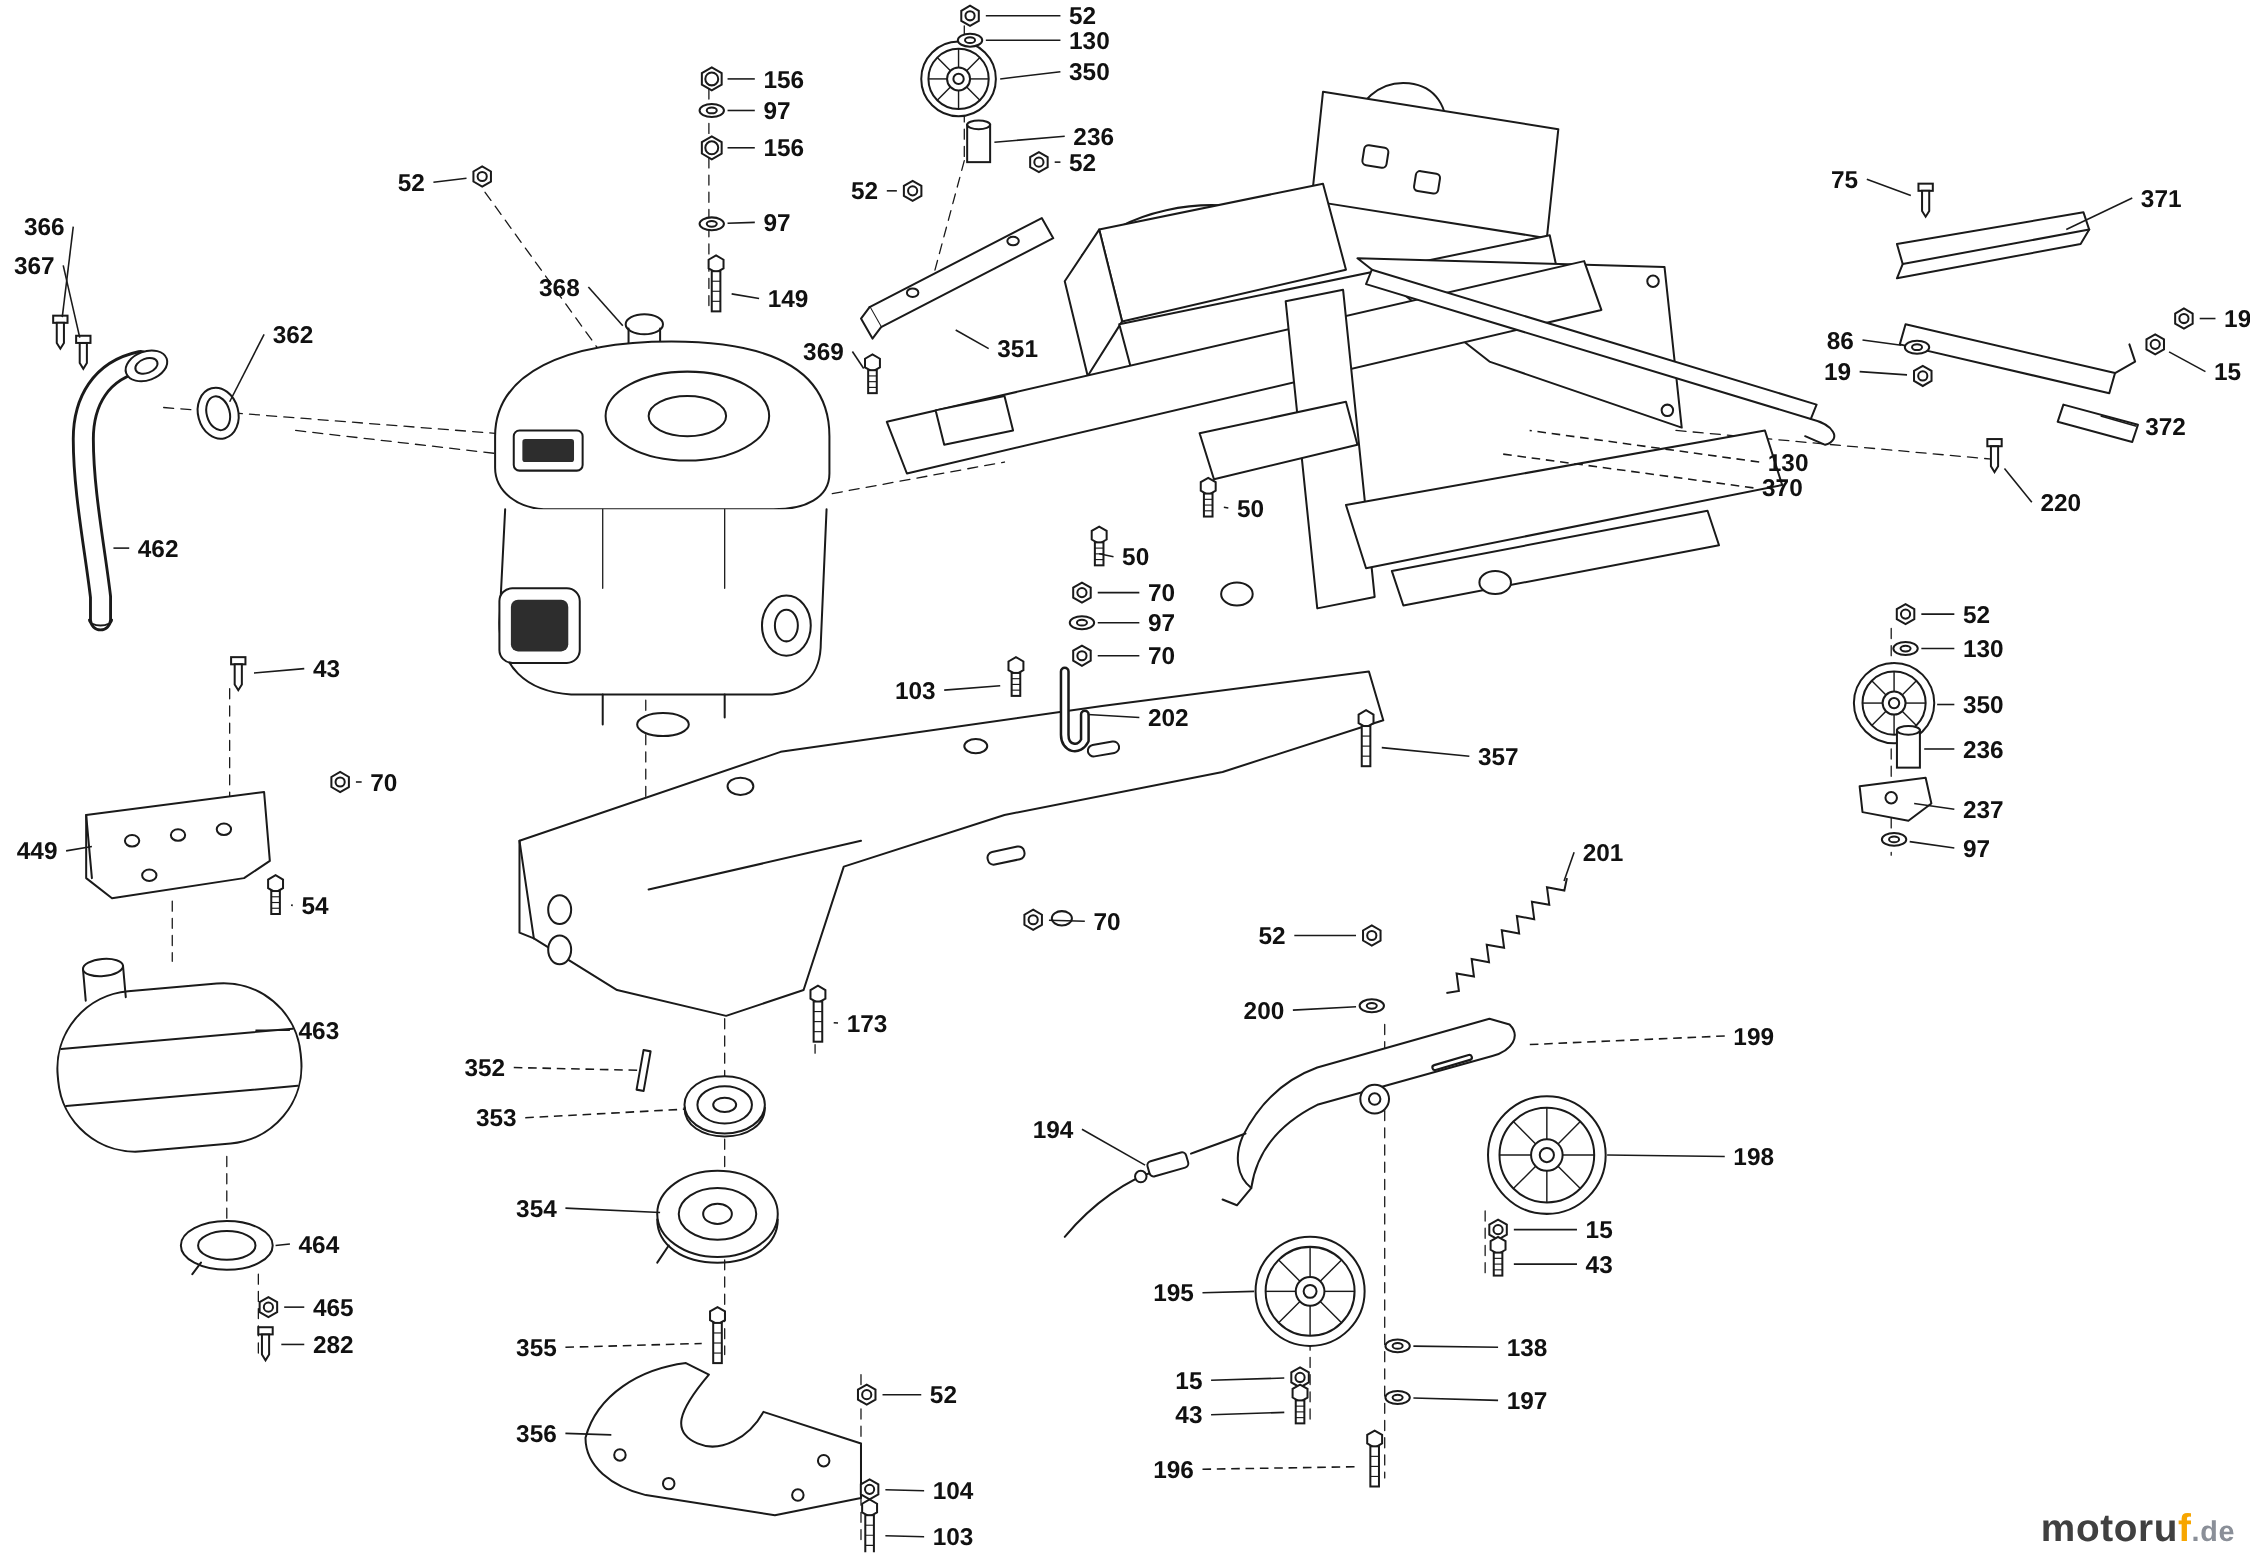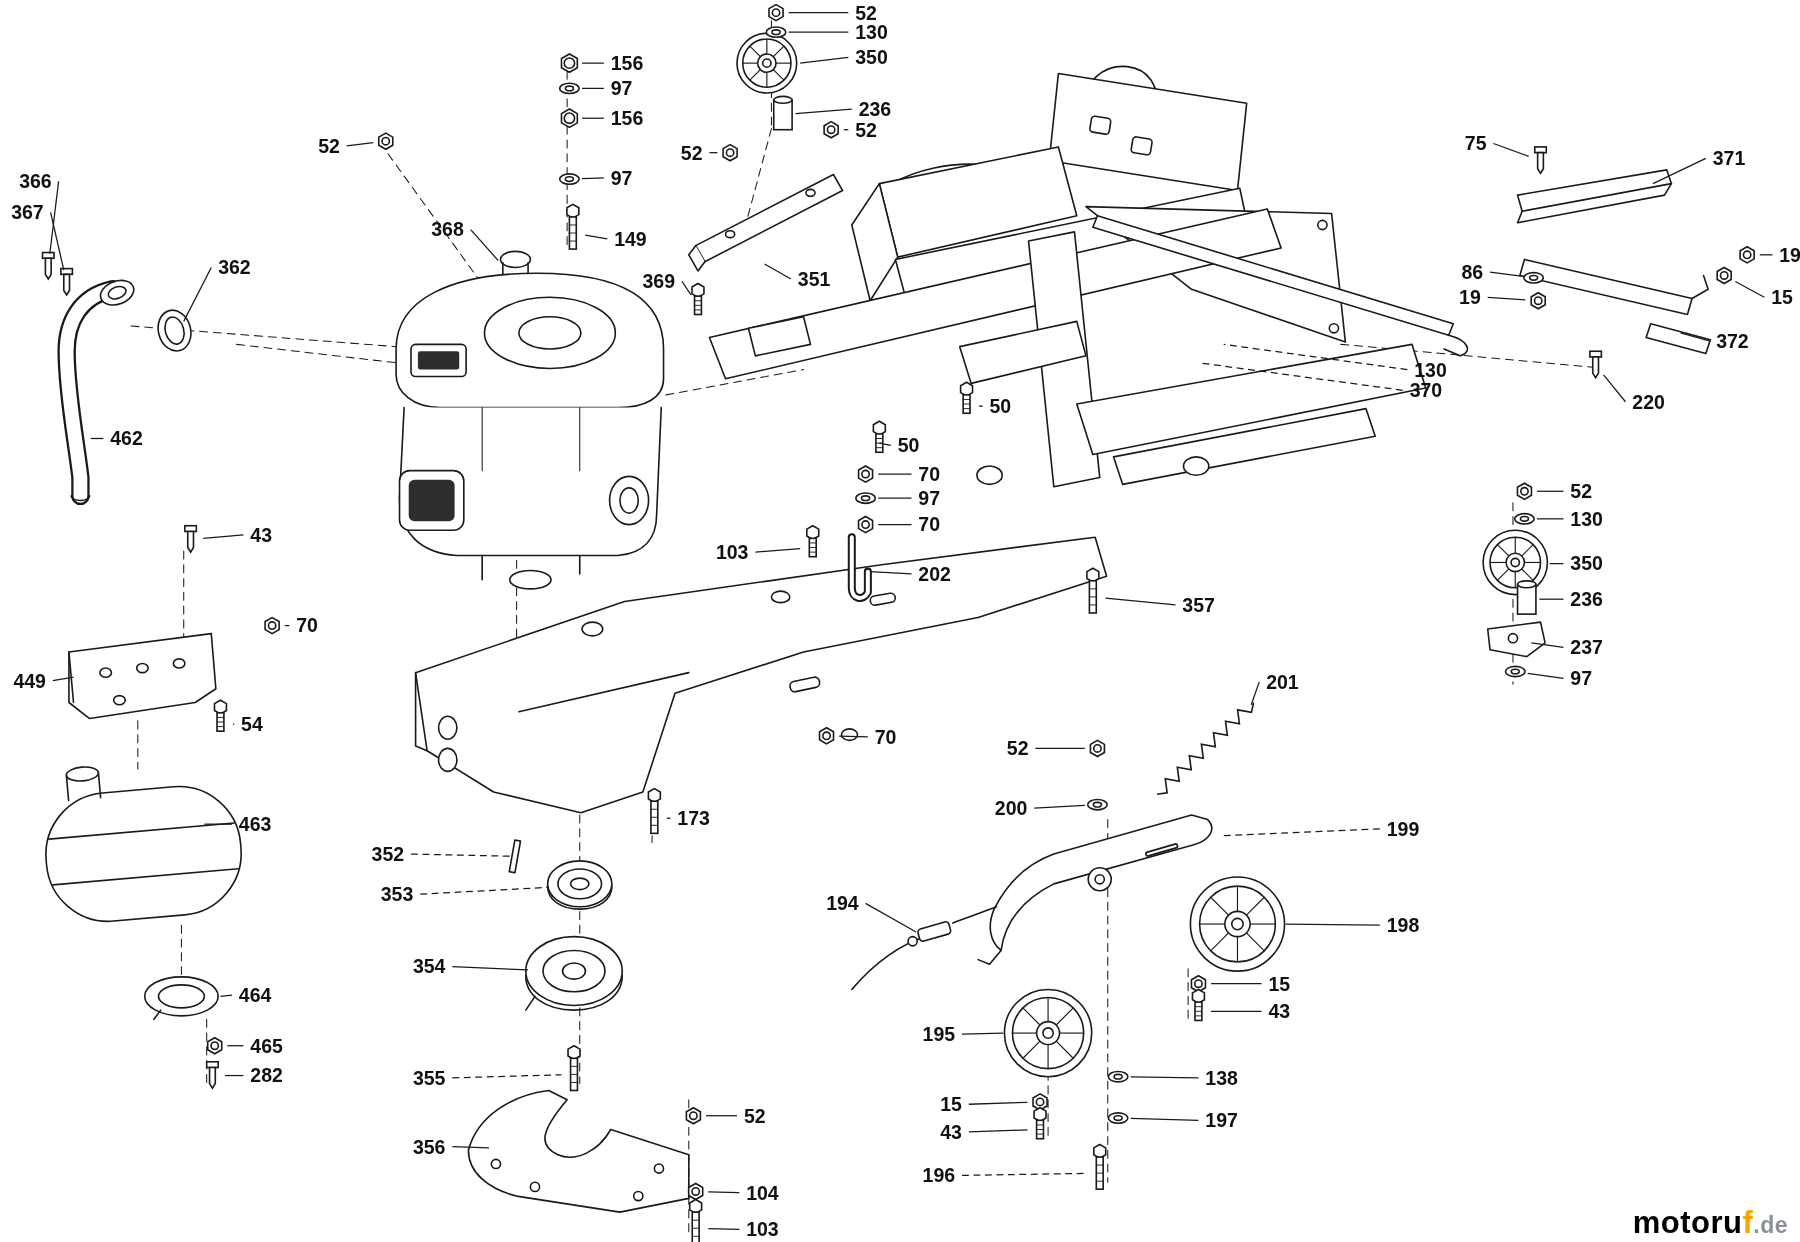--- a/index.html
+++ b/index.html
@@ -550,14 +550,14 @@
         <text x="388" y="1005" text-anchor="end" class="lbl">356</text>
         <line x1="838" y1="1024" x2="947.0015274595644" y2="1022.1833078756739" class="leader dash"></line>
         <text x="832" y="1030" text-anchor="end" class="lbl">196</text>
         <line x1="644" y1="1039" x2="616.9961931128813" y2="1038.2893735029706" class="leader"></line>
         <text x="650" y="1045" text-anchor="start" class="lbl">104</text>
         <line x1="644" y1="1071" x2="616.9961931128813" y2="1070.2893735029706" class="leader"></line>
         <text x="650" y="1077" text-anchor="start" class="lbl">103</text>
       </g>
 </svg>
 
-<div class="watermark"><span style="color: #000000;">motoru</span><span style="color: rgb(247, 166, 0);">f</span><span class="sfx" style="color: rgb(138, 143, 152);">.de</span></div>
+<div class="watermark"><span style="color: #404040;">motoru</span><span style="color: rgb(247, 166, 0);">f</span><span class="sfx" style="color: rgb(138, 143, 152);">.de</span></div>
 </div>
 
 </body></html>

